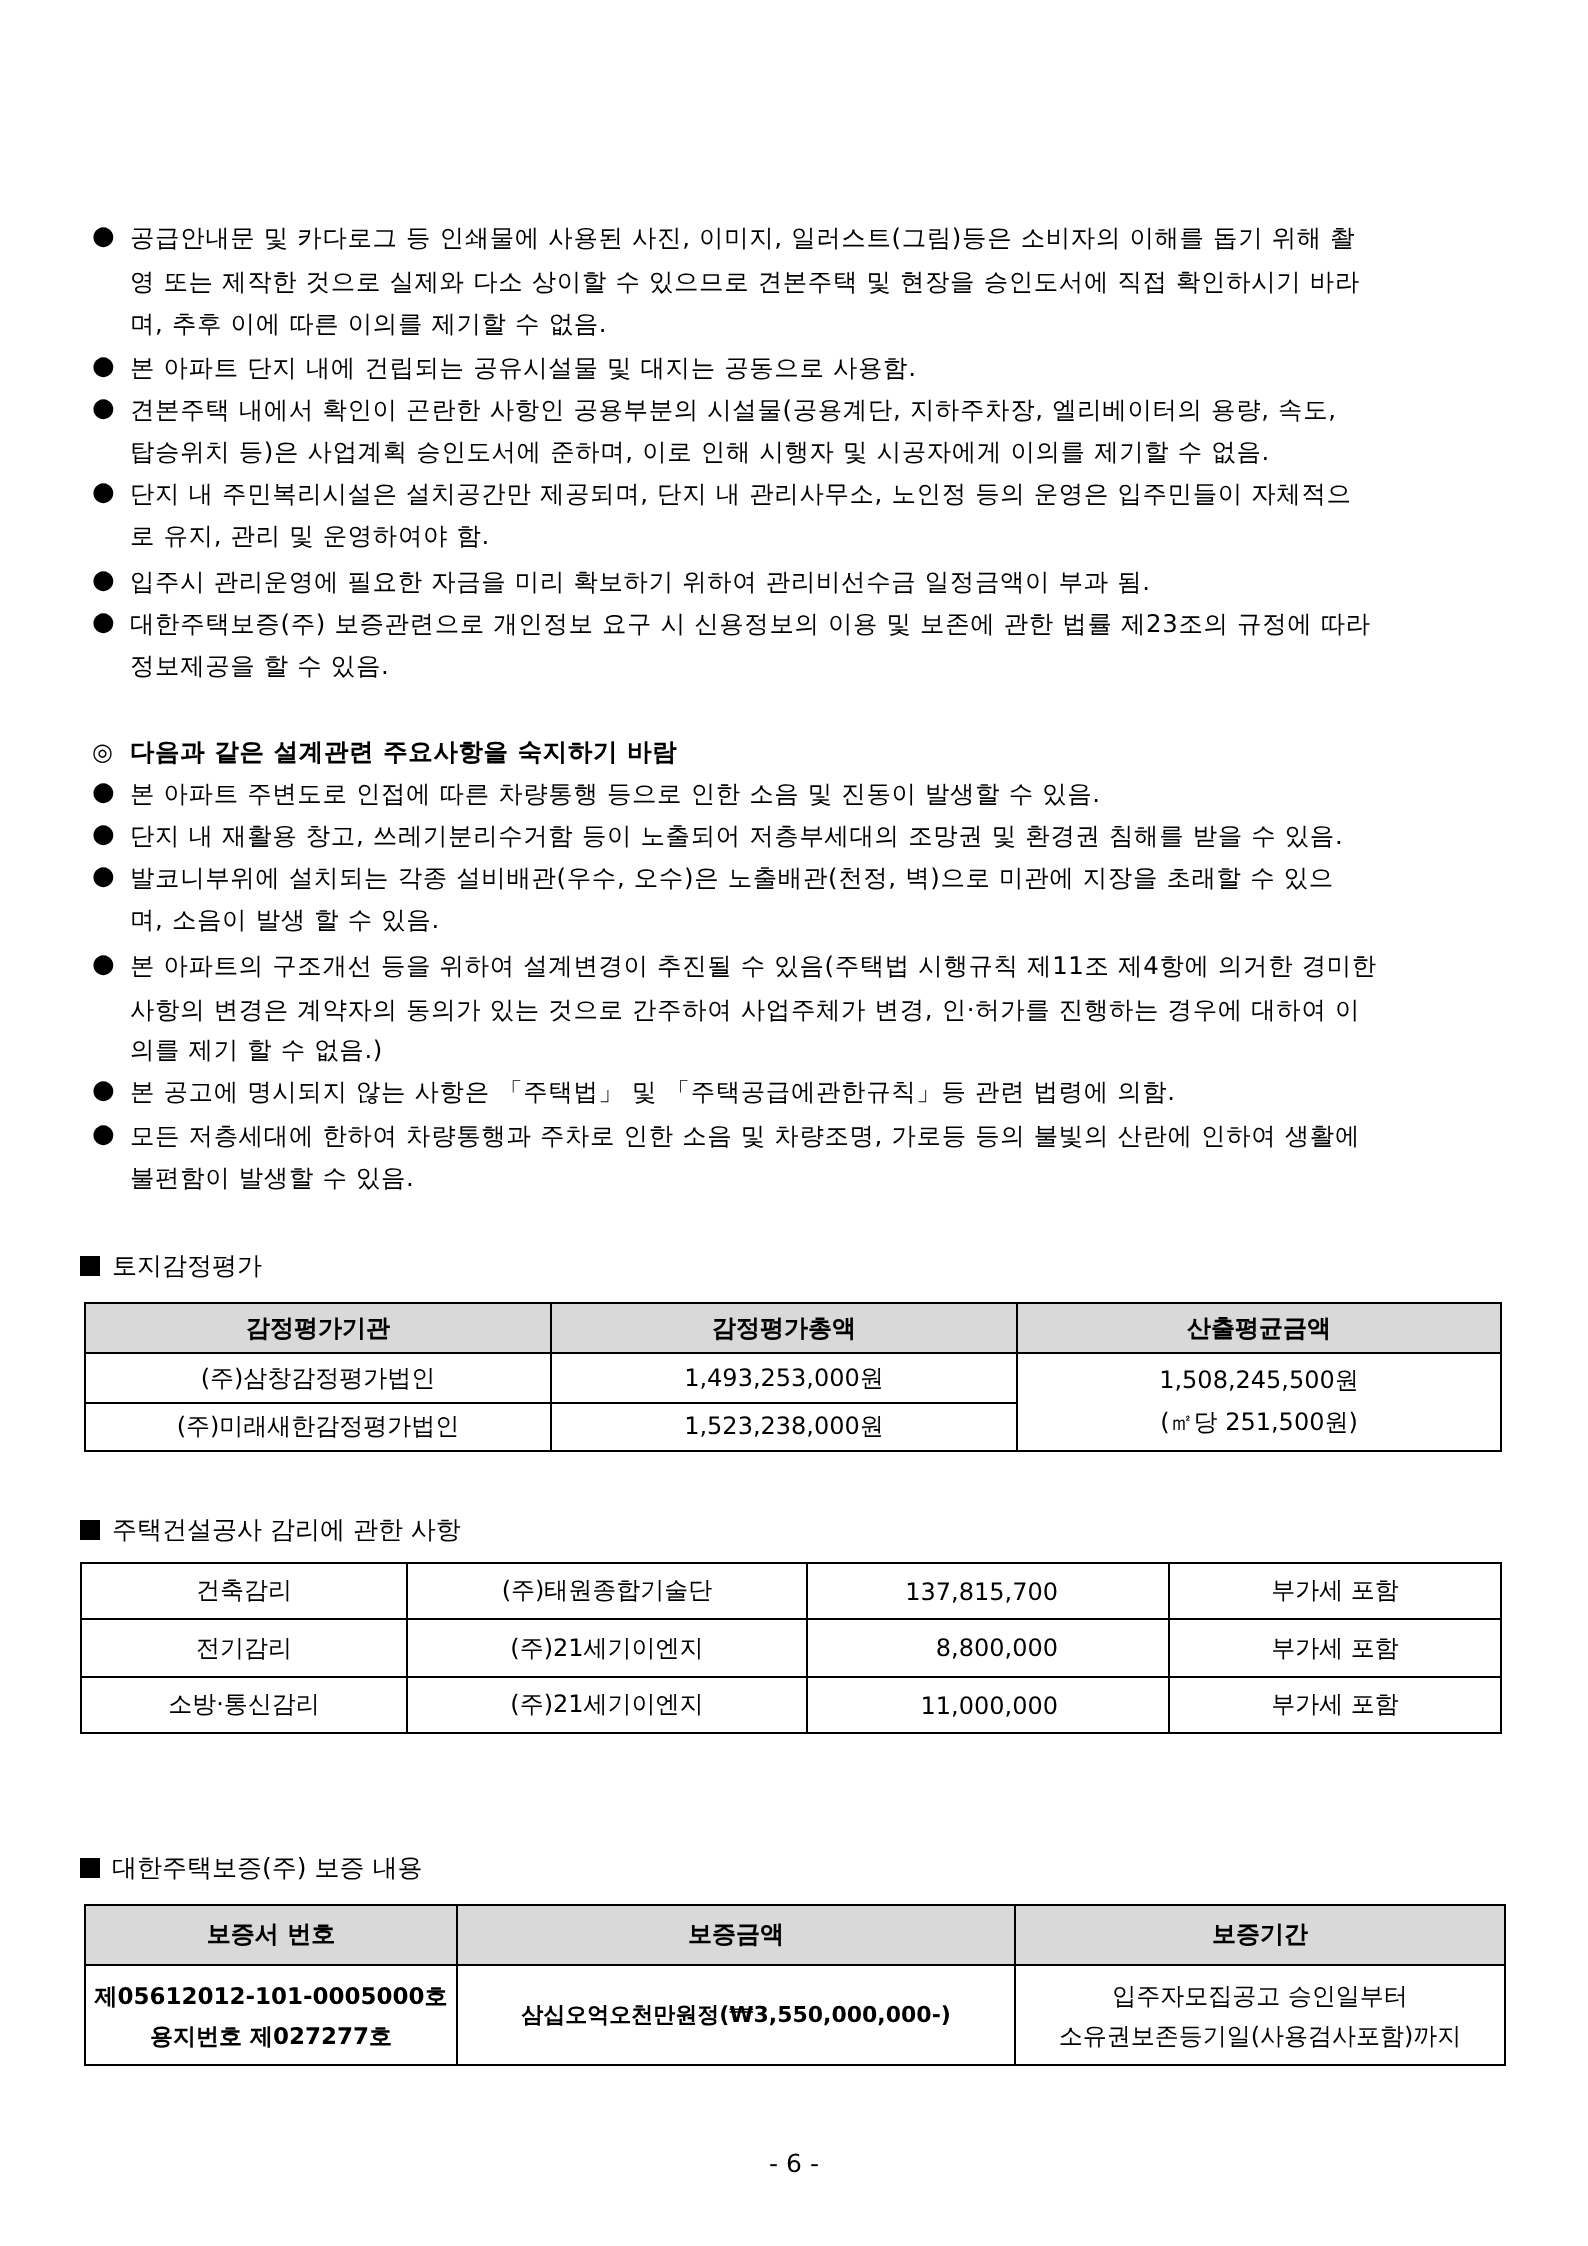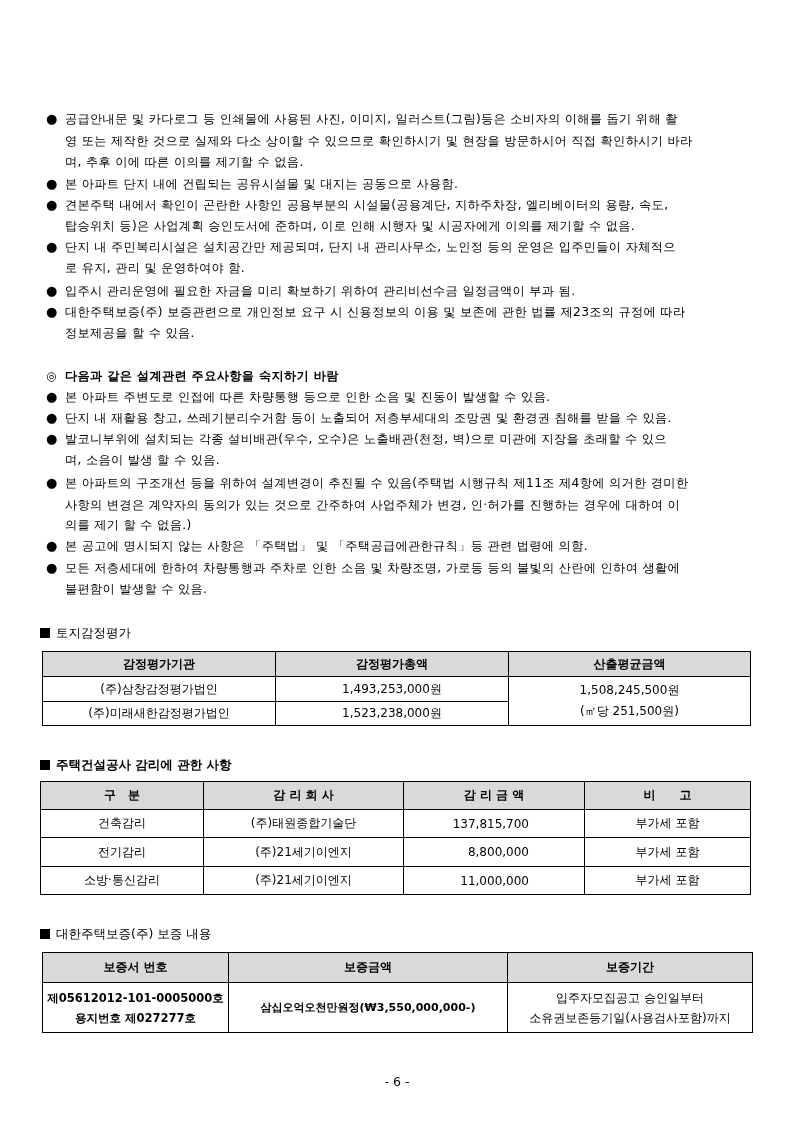--- a/index.html
+++ b/index.html
@@ -21,21 +21,21 @@
 </head>
 <body>
 
 <div>
 
   <div class="line" style="top:111px;">
     <span class="bullet">●</span>
     <span class="txt">공급안내문 및 카다로그 등 인쇄물에 사용된 사진, 이미지, 일러스트(그림)등은 소비자의 이해를 돕기 위해 촬</span>
   </div>
   <div class="line" style="top:133px;">
-      <span class="txt">영 또는 제작한 것으로 실제와 다소 상이할 수 있으므로 확인하시기 및 현장을 방문하시어 직접 확인하시기 바라</span>
+      <span class="txt">영 또는 제작한 것으로 실제와 다소 상이할 수 있으므로 견본주택 및 현장을 승인도서에 직접 확인하시기 바라</span>
     </div>
   <div class="line" style="top:154px;">
       <span class="txt">며, 추후 이에 따른 이의를 제기할 수 없음.</span>
     </div>
 
   <div class="line" style="top:176px;">
     <span class="bullet">●</span>
     <span class="txt">본 아파트 단지 내에 건립되는 공유시설물 및 대지는 공동으로 사용함.</span>
   </div>
 
@@ -135,37 +135,31 @@
       <div>(㎡당 251,500원)</div>
     </td>
   </tr>
   <tr style="height:24px;">
     <td>(주)미래새한감정평가법인</td>
     <td>1,523,238,000원</td>
   </tr>
 </tbody>
   </table>
 
-<div class="sec-title" style="top:757px;font-weight:bold;">
+<div class="sec-title" style="top:757px;">
   <span class="sq"></span><span>주택건설공사 감리에 관한 사항</span>
 </div>
 <table style="left:40px; top:781px; width:710px;">
   <colgroup>
       <col style="width:163px">
       <col style="width:200px">
       <col style="width:181px">
       <col style="width:166px">
     </colgroup>
   <tbody>
-      <tr style="height:28px;">
-    <th>구　분</th>
-    <th>감 리 회 사</th>
-    <th>감 리 금 액</th>
-    <th>비　　고</th>
-  </tr>
   <tr style="height:28px;">
     <td>건축감리</td>
     <td>(주)태원종합기술단</td>
     <td class="num-right">137,815,700</td>
     <td>부가세 포함</td>
   </tr>
   <tr style="height:29px;">
     <td>전기감리</td>
     <td>(주)21세기이엔지</td>
     <td class="num-right">8,800,000</td>

